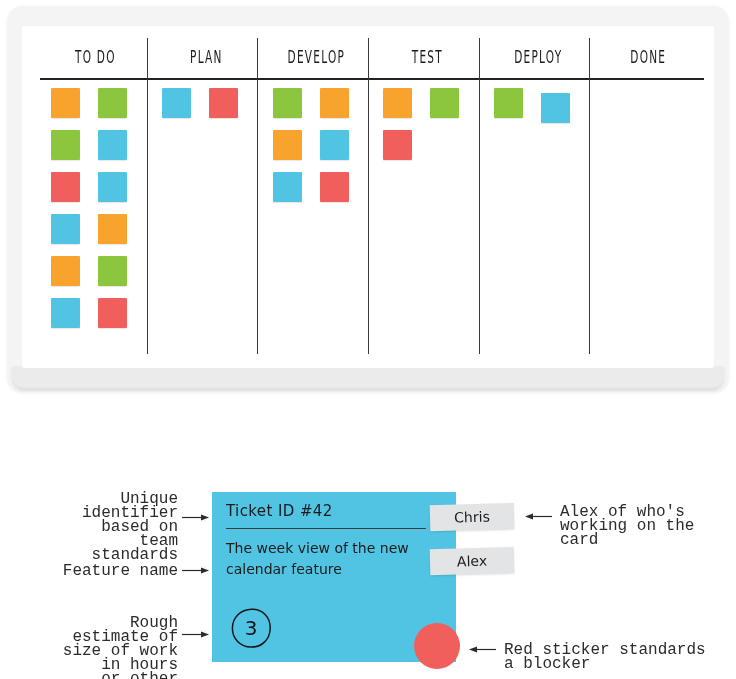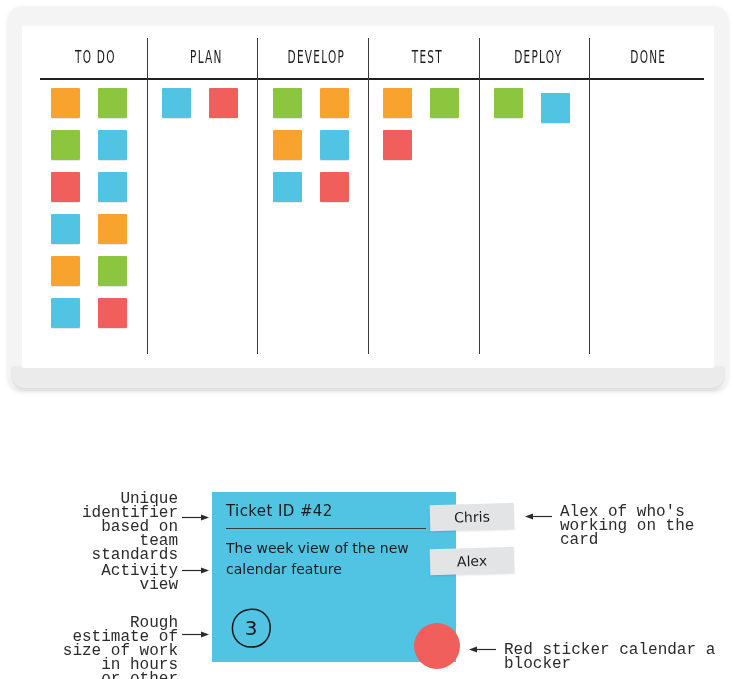--- a/index.html
+++ b/index.html
@@ -229,21 +229,21 @@
   <div class="anno anno-right" style="left:58px; top:492px; width:120px;">Unique identifier
 based on team
 standards</div>
   <div class="arrow" style="left:182px; top:513px; width:28px;">
     <svg width="28" height="9" viewBox="0 0 28 9">
         <path d="M0 4.5 H21" stroke="#2b2b2b" stroke-width="1.2"></path>
         <path d="M27 4.5 L19 1.4 L19 7.6 Z" fill="#2b2b2b"></path>
       </svg>
   </div>
 
-  <div class="anno anno-right" style="left:58px; top:564px; width:120px;">Activity view</div>
+  <div class="anno anno-right" style="left:58px; top:564px; width:120px;">Feature name</div>
   <div class="arrow" style="left:182px; top:566px; width:28px;">
     <svg width="28" height="9" viewBox="0 0 28 9">
         <path d="M0 4.5 H21" stroke="#2b2b2b" stroke-width="1.2"></path>
         <path d="M27 4.5 L19 1.4 L19 7.6 Z" fill="#2b2b2b"></path>
       </svg>
   </div>
 
   <div class="anno anno-right" style="left:48px; top:616px; width:130px;">Rough estimate of
 size of work in hours
 or other metric</div>
@@ -262,15 +262,15 @@
   </div>
   <div class="anno anno-left" style="left:560px; top:505px; width:160px;">Alex of who's
 working on the card</div>
 
   <div class="arrow" style="left:468px; top:645px; width:28px;">
     <svg width="28" height="9" viewBox="0 0 28 9">
         <path d="M7 4.5 H28" stroke="#2b2b2b" stroke-width="1.2"></path>
         <path d="M1 4.5 L9 1.4 L9 7.6 Z" fill="#2b2b2b"></path>
       </svg>
   </div>
-  <div class="anno anno-left" style="left:504px; top:643px; width:220px;">Red sticker calendar a blocker</div>
+  <div class="anno anno-left" style="left:504px; top:643px; width:220px;">Red sticker standards a blocker</div>
 
 </div>
 
 </body></html>

